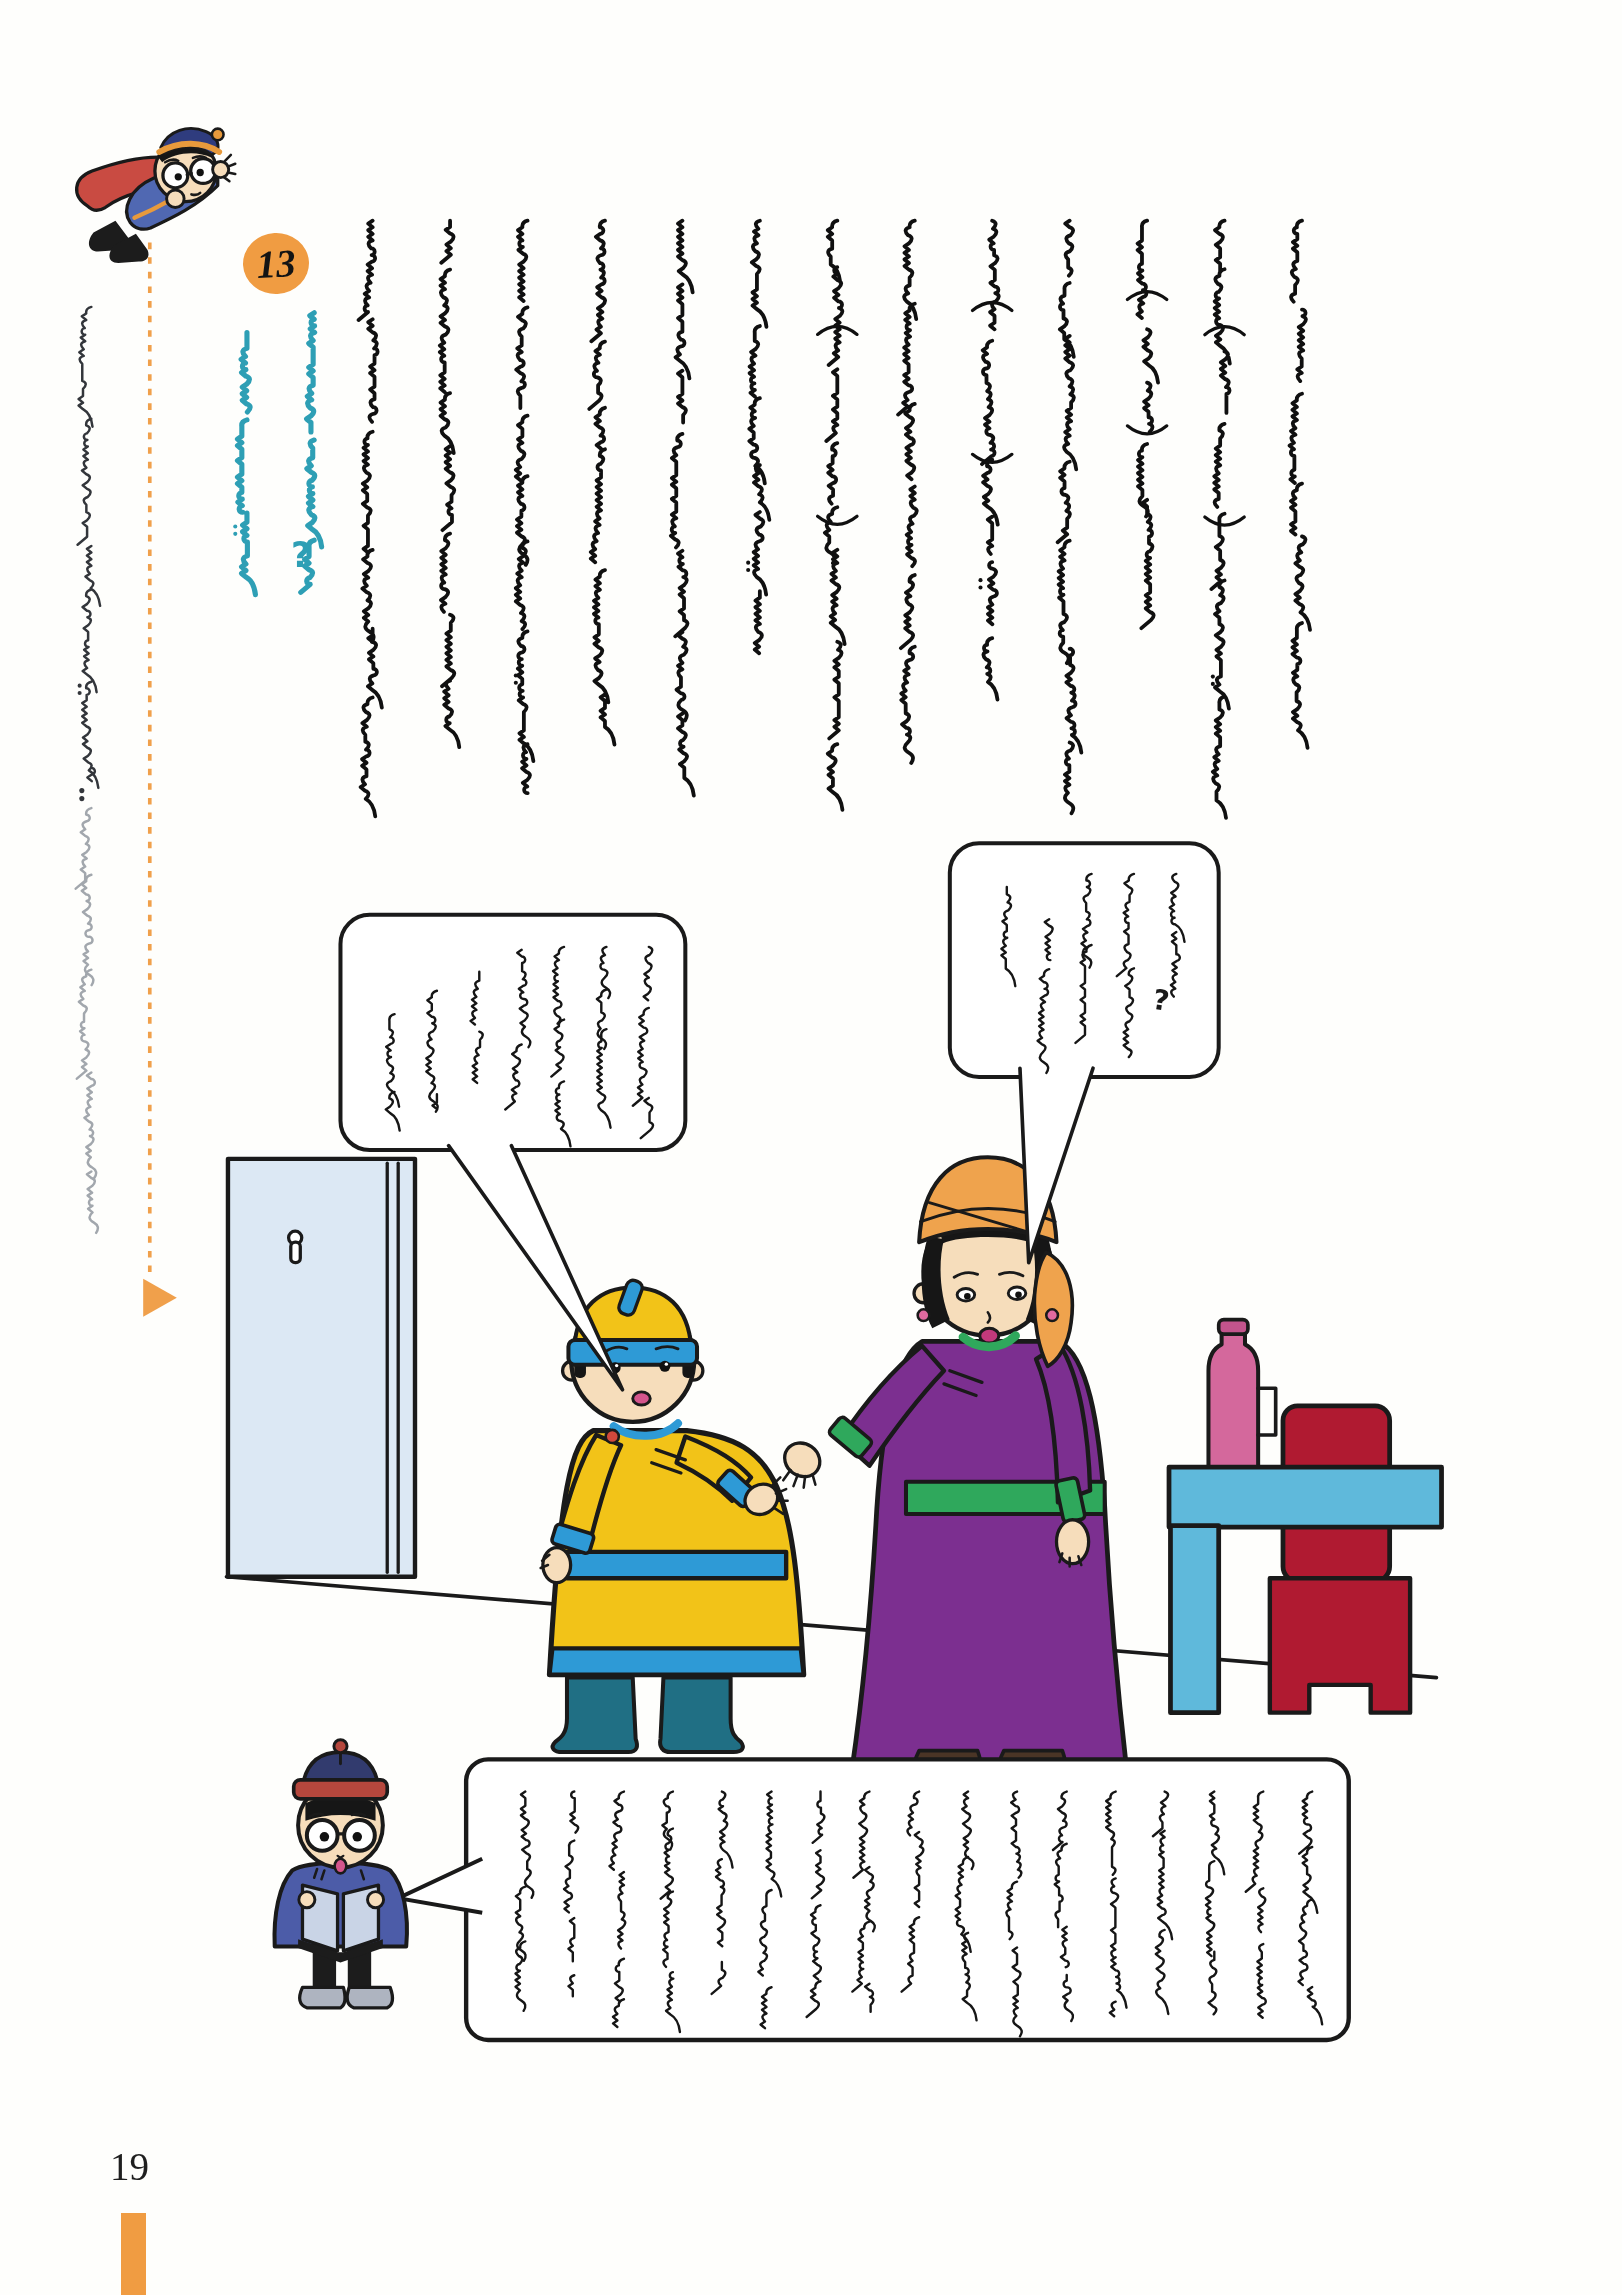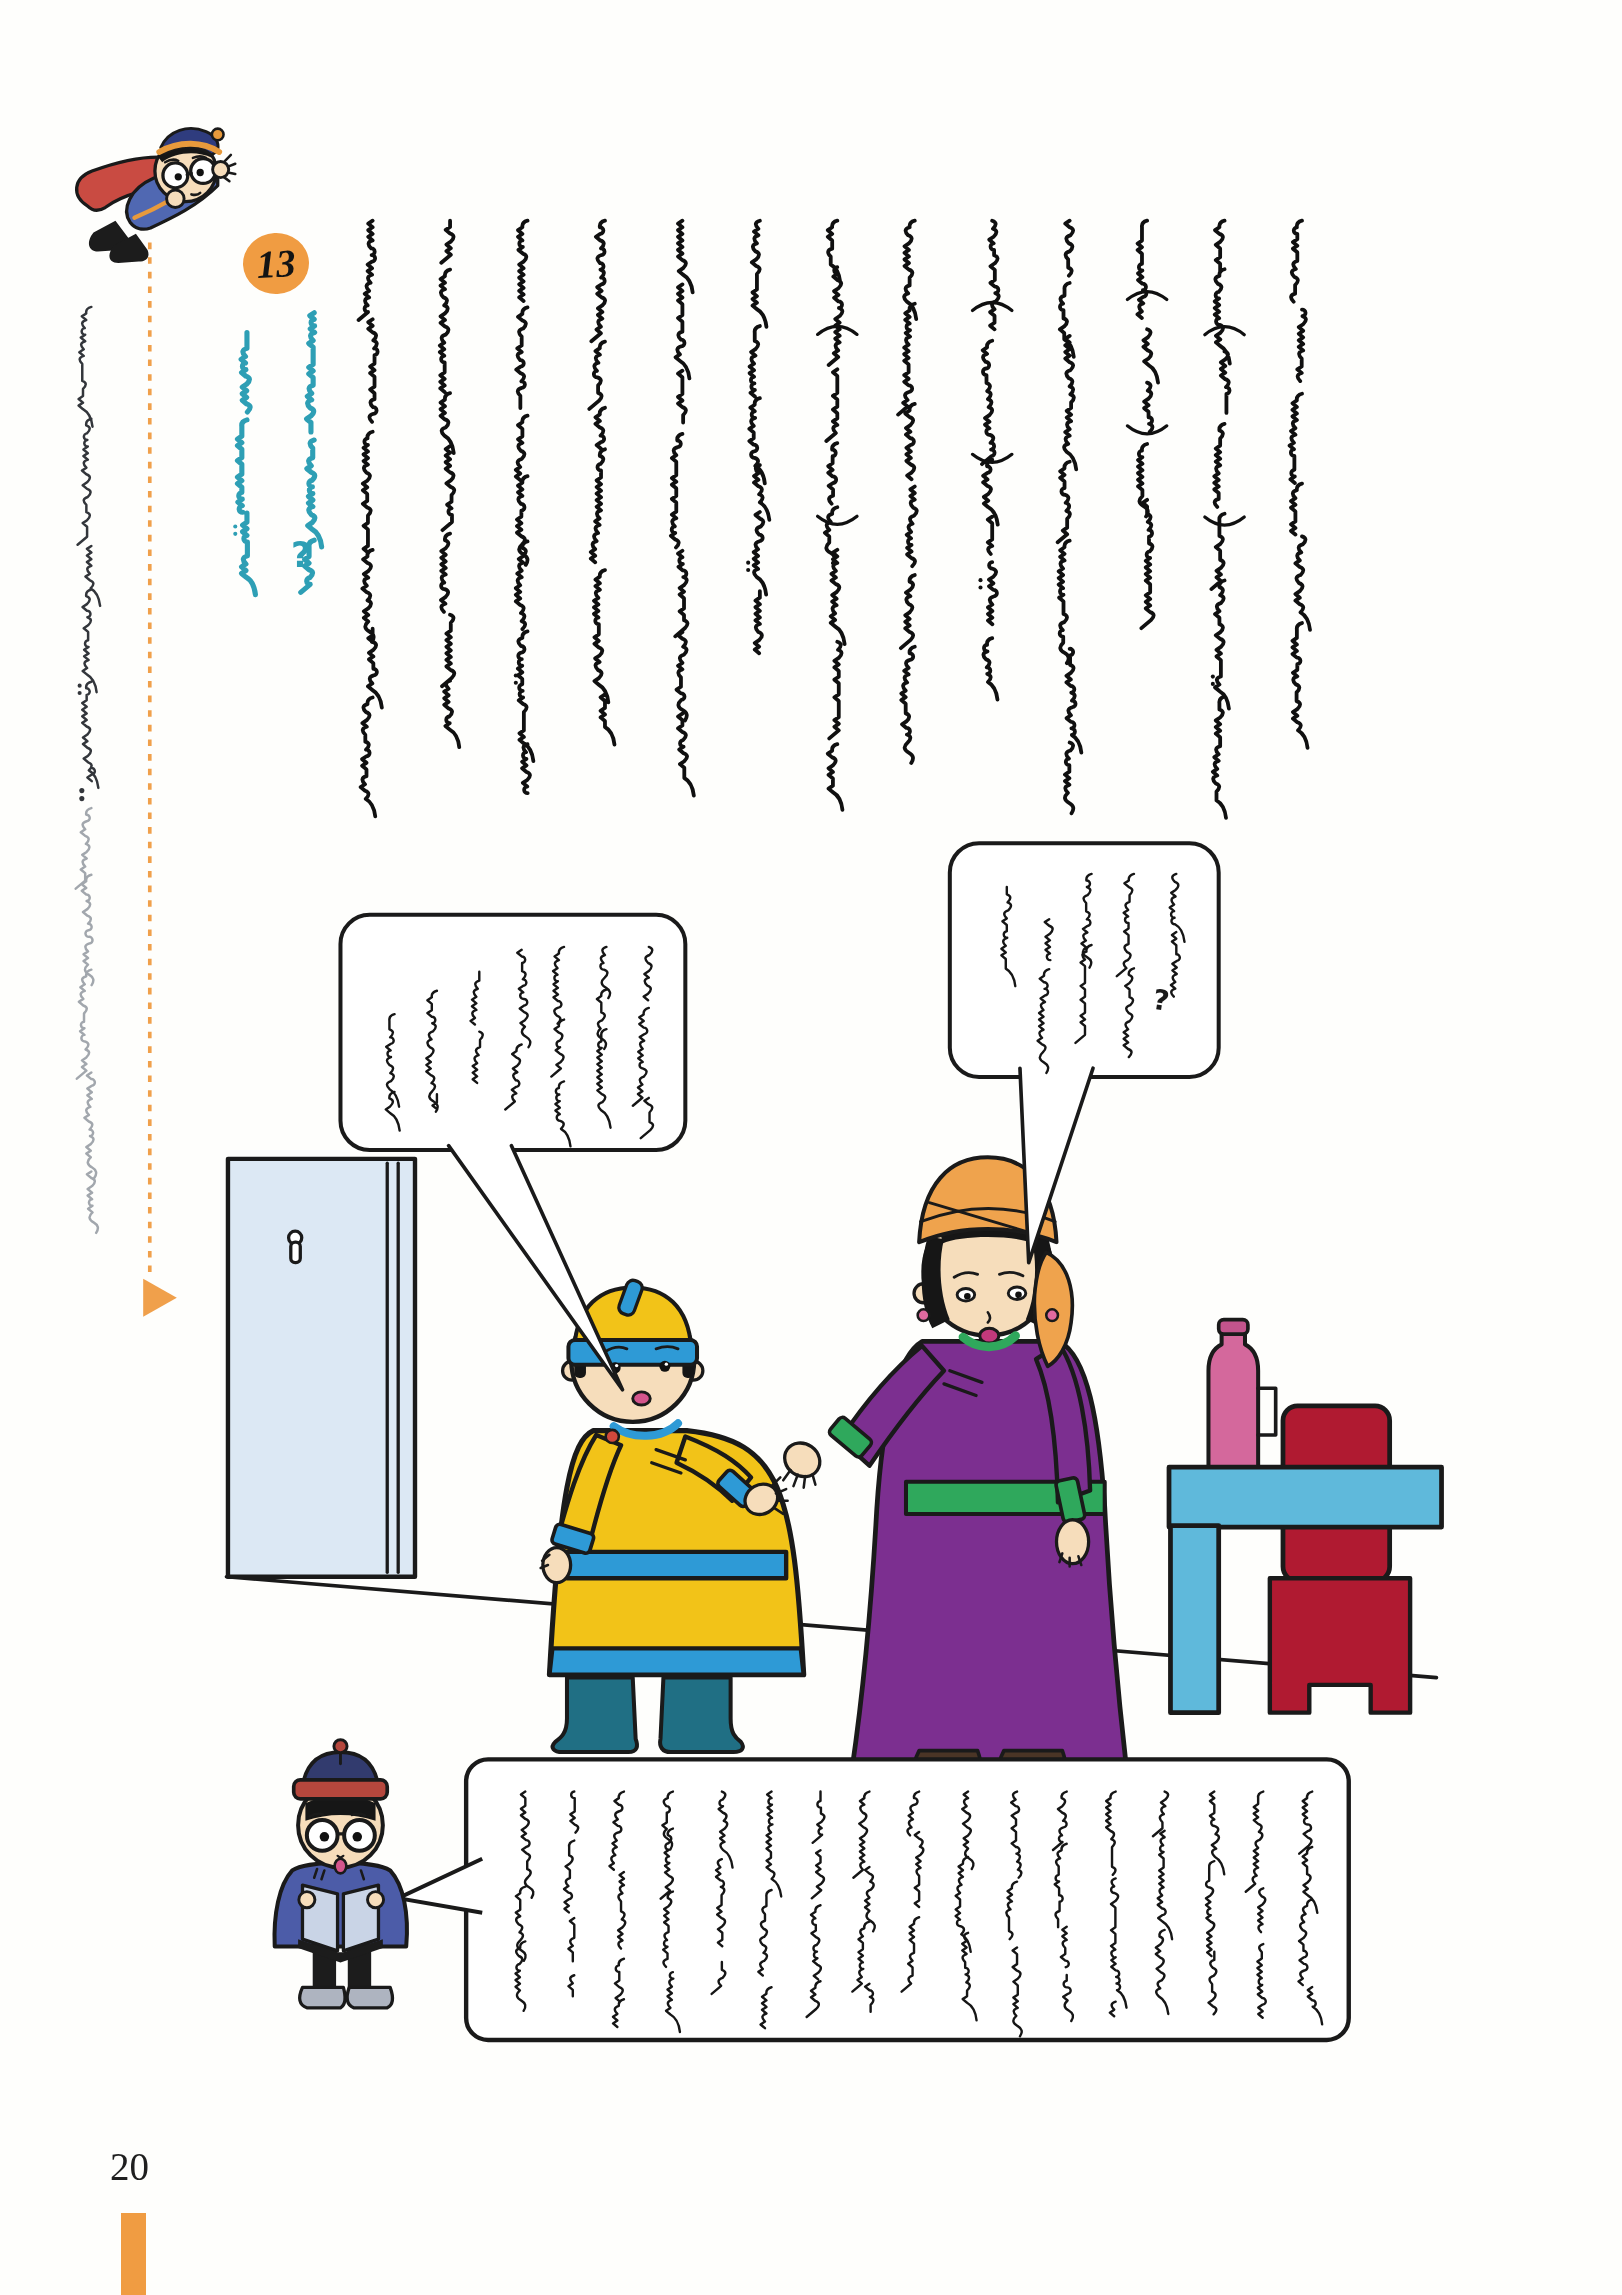--- a/index.html
+++ b/index.html
@@ -271,16 +271,16 @@
     <circle cx="420" cy="2600" r="11" fill="#F6DDBB" stroke="#1a1a1a" stroke-width="4"></circle>
     <circle cx="514" cy="2600" r="11" fill="#F6DDBB" stroke="#1a1a1a" stroke-width="4"></circle>
   </g>
 </svg>
 
   <div class="badge">
     <span>13</span>
   </div>
   <div class="title-q">?</div>
   <div class="bubble-q">?</div>
-  <div class="page-num">20</div>
+  <div class="page-num">19</div>
   <div class="orange-bar"></div>
 </div>
 
 
 </body></html>

